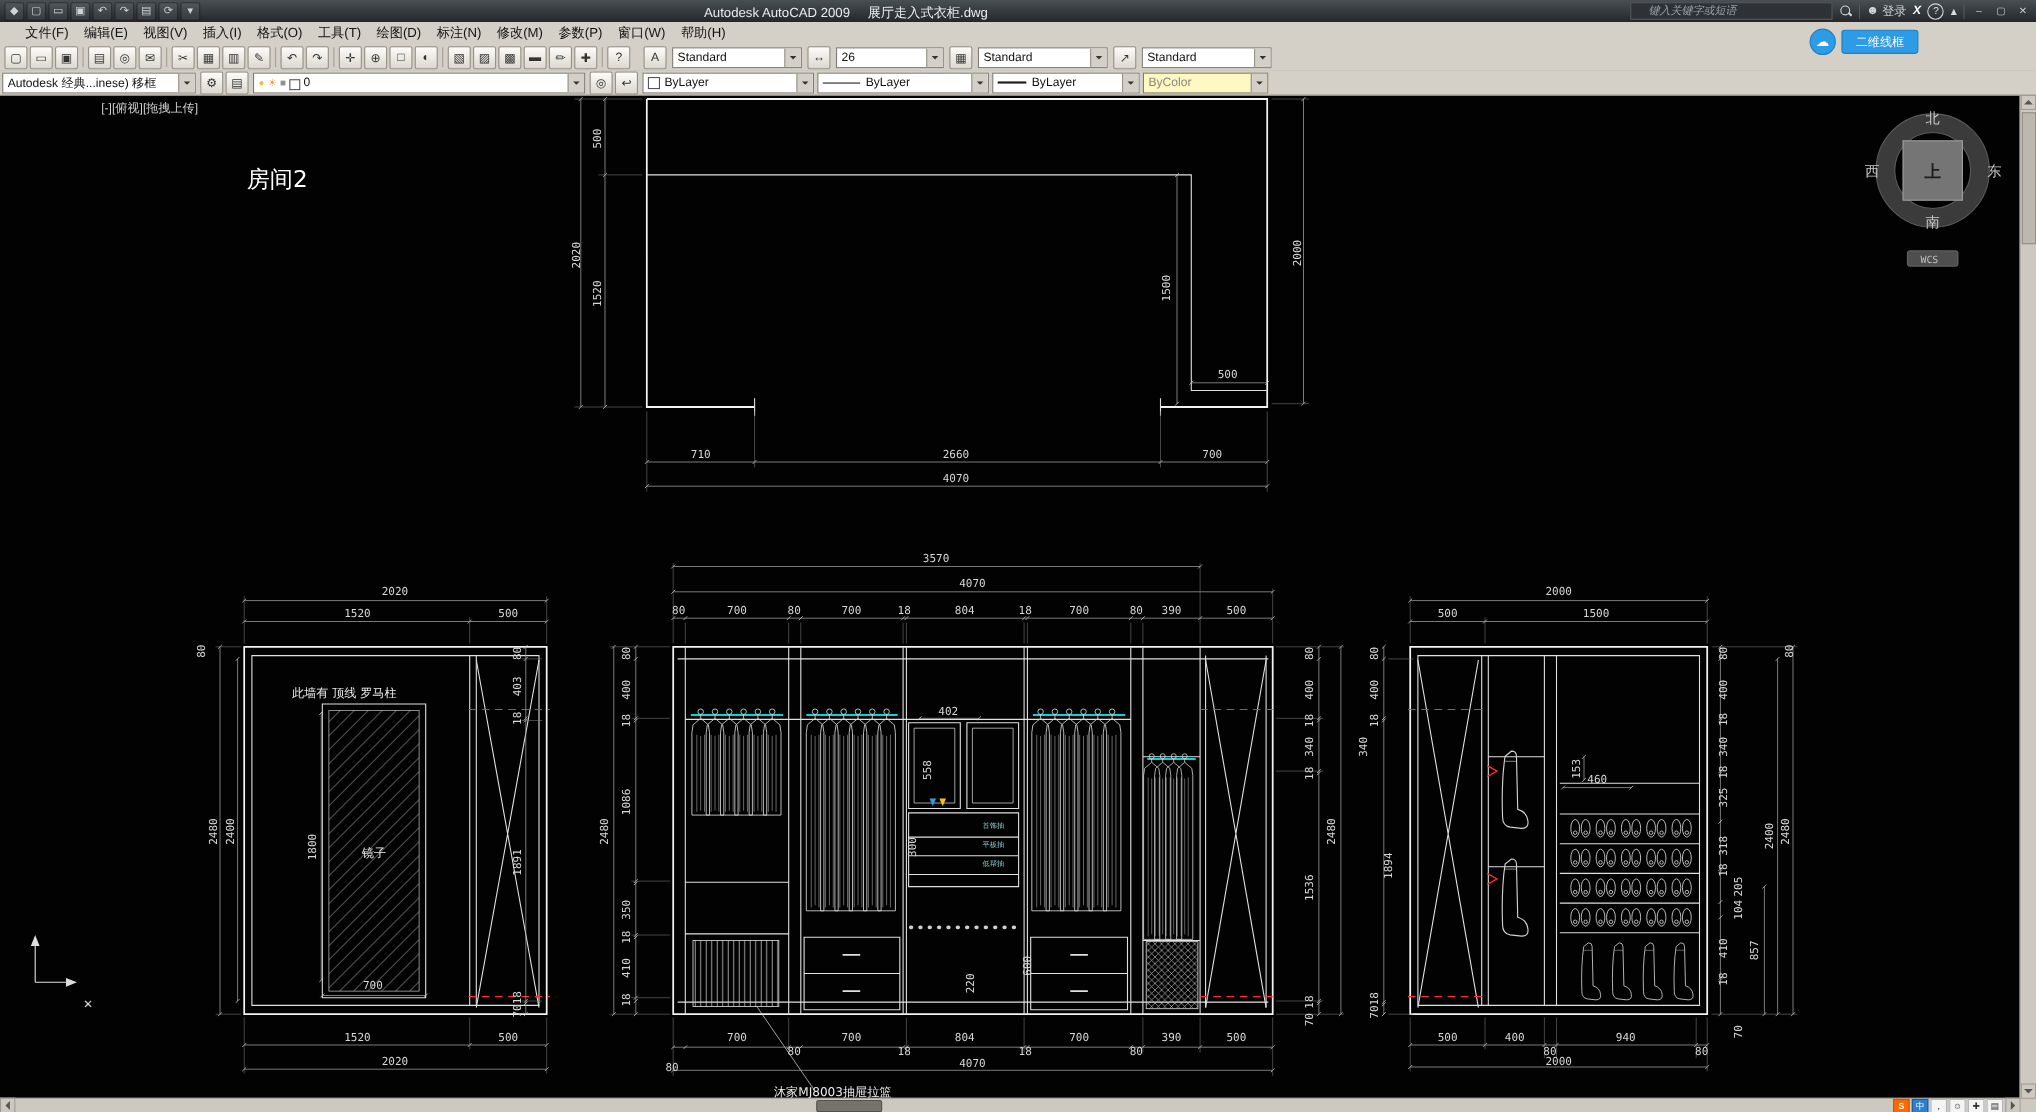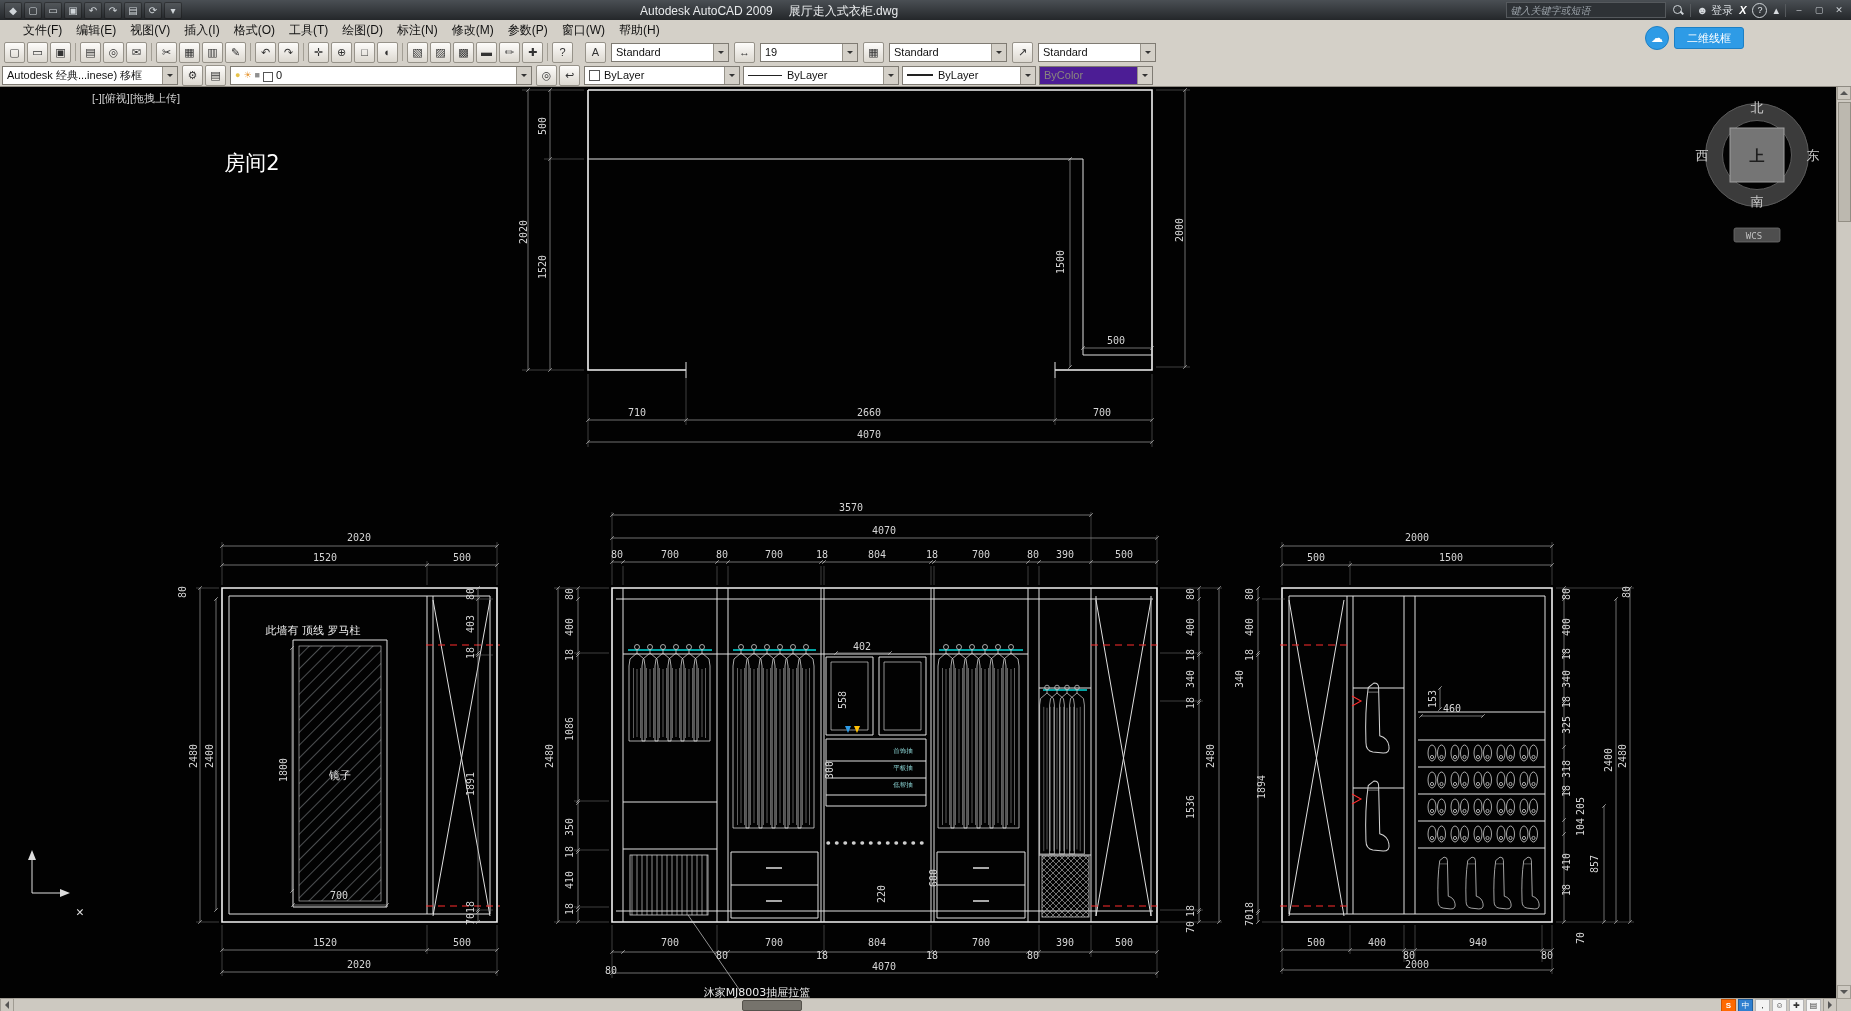--- a/index.html
+++ b/index.html
@@ -9,21 +9,21 @@
   .titlebar{position:absolute;left:0;top:0;width:100%;height:20px;
     background:linear-gradient(#4a4f54,#24272a);display:flex;align-items:center;z-index:8}
   .qat{display:flex;gap:2px;padding-left:4px}
   .tbico{width:16px;height:15px;display:flex;align-items:center;justify-content:center;
     font-size:10px;color:#cfd4d8;background:rgba(255,255,255,.07);
     border:1px solid rgba(0,0,0,.4);border-radius:2px}
   .wtitle{position:absolute;left:640px;top:3px;font-size:12px;color:#e9ebed;white-space:nowrap}
   .wtitle .doc{margin-left:16px}
   .infocenter{position:absolute;right:5px;top:2px;display:flex;align-items:center;gap:6px;height:16px}
   .ic-input{width:150px;height:14px;background:#2e3236;border:1px solid #55595d;
-    color:#c7cdd2;font-size:10px;font-style:italic;padding:0 4px;font-family:inherit}
+    color:#c7cdd2;font-size:10px;font-style:italic;padding:0 16px;font-family:inherit}
   .ic-input::placeholder{color:#9aa1a8;font-style:italic}
   .ico-search{width:12px;height:12px;position:relative;display:inline-block}
   .ico-search::before{content:"";position:absolute;left:1px;top:1px;width:7px;height:7px;
     border:1.5px solid #cfd4d8;border-radius:50%}
   .ico-search::after{content:"";position:absolute;left:8px;top:8px;width:4px;height:1.5px;
     background:#cfd4d8;transform:rotate(45deg)}
   .ic-btn{color:#d6dade;font-size:11px;display:flex;align-items:center;gap:3px}
   .ic-sep{width:1px;height:13px;background:#55595d}
   .help-circle{width:13px;height:13px;border-radius:50%;border:1px solid #cfd4d8;font-size:9px;
     display:flex;align-items:center;justify-content:center;color:#e2e6ea}
@@ -45,21 +45,21 @@
     justify-content:center;font-size:11px;color:#333;flex:none}
   .tb-sep{width:1px;height:18px;background:#a39f95;margin:0 3px;flex:none}
   .combo{height:17px;background:#fff;border:1px solid #7f7b73;display:flex;align-items:center;
     font-size:11px;color:#111;padding-left:4px;flex:none;overflow:hidden;white-space:nowrap}
   .combo .cval{overflow:hidden;text-overflow:ellipsis;white-space:nowrap;flex:1}
   .carr{margin-left:auto;width:14px;height:100%;background:#d4d0c8;border-left:1px solid #97938a;
     display:flex;align-items:center;justify-content:center;flex:none}
   .carr::after{content:"";border:3.5px solid transparent;border-top-color:#333;margin-top:4px}
   .w-ws{width:170px}.w-style{width:112px}.w-dim{width:92px}.w-layer{width:296px}
   .w-col{width:150px}.w-lt{width:150px}.w-lw{width:128px}
-  .w-ps{width:108px;background:#4c1d95}.w-ps .cval{color:#8a867e}
+  .w-ps{width:108px;background:#fef9c3}.w-ps .cval{color:#8a867e}
   .mi{font-size:9px;margin-right:3px;display:inline-block;line-height:15px}
   .mi.swatch{width:8px;height:8px;border:1px solid #555;background:#fff;margin-top:3px}
   .swatch-col{width:9px;height:9px;border:1px solid #555;background:#fff;margin-right:4px}
   .lt-sample{width:34px;border-top:1px solid #222;margin-right:5px}
   .lw-sample{width:26px;border-top:2px solid #222;margin-right:5px}
   
   .upload{position:absolute;left:1645px;top:26px;display:flex;align-items:center;gap:5px;z-index:9}
   .upc{width:22px;height:22px;border-radius:50%;background:#2e9be6;color:#fff;font-size:12px;
     display:flex;align-items:center;justify-content:center;border:1px solid #1d7fc4}
   .uplabel{height:20px;background:#2e9be6;border-radius:3px;color:#fff;font-size:11px;
@@ -193,21 +193,21 @@
       <span class="tb-btn">?</span>
     </div>
   <div id="style-group" style="display:flex;align-items:center;gap:4px;margin-left:10px">
       <span class="tb-btn">A</span>
       <div class="combo w-style">
         <span class="cval">Standard</span>
         <span class="carr"></span>
       </div>
       <span class="tb-btn">↔</span>
       <div class="combo w-dim">
-        <span class="cval">19</span>
+        <span class="cval">26</span>
         <span class="carr"></span>
       </div>
       <span class="tb-btn">▦</span>
       <div class="combo w-style">
         <span class="cval">Standard</span>
         <span class="carr"></span>
       </div>
       <span class="tb-btn">↗</span>
       <div class="combo w-style">
         <span class="cval">Standard</span>

